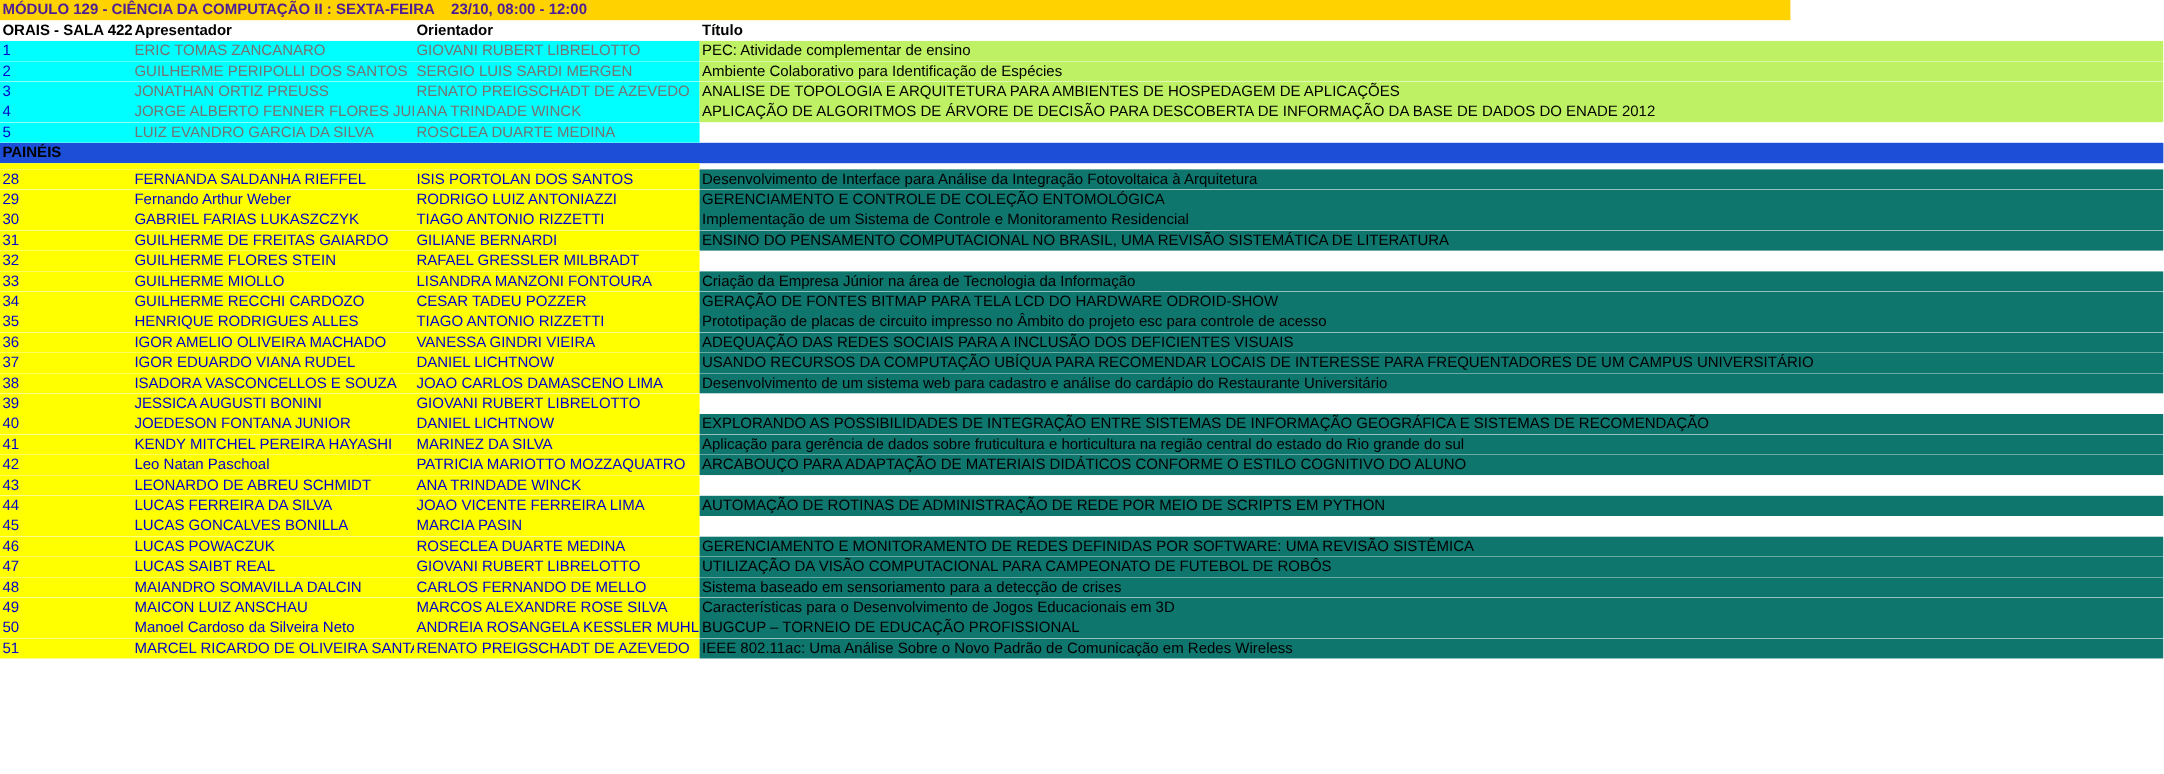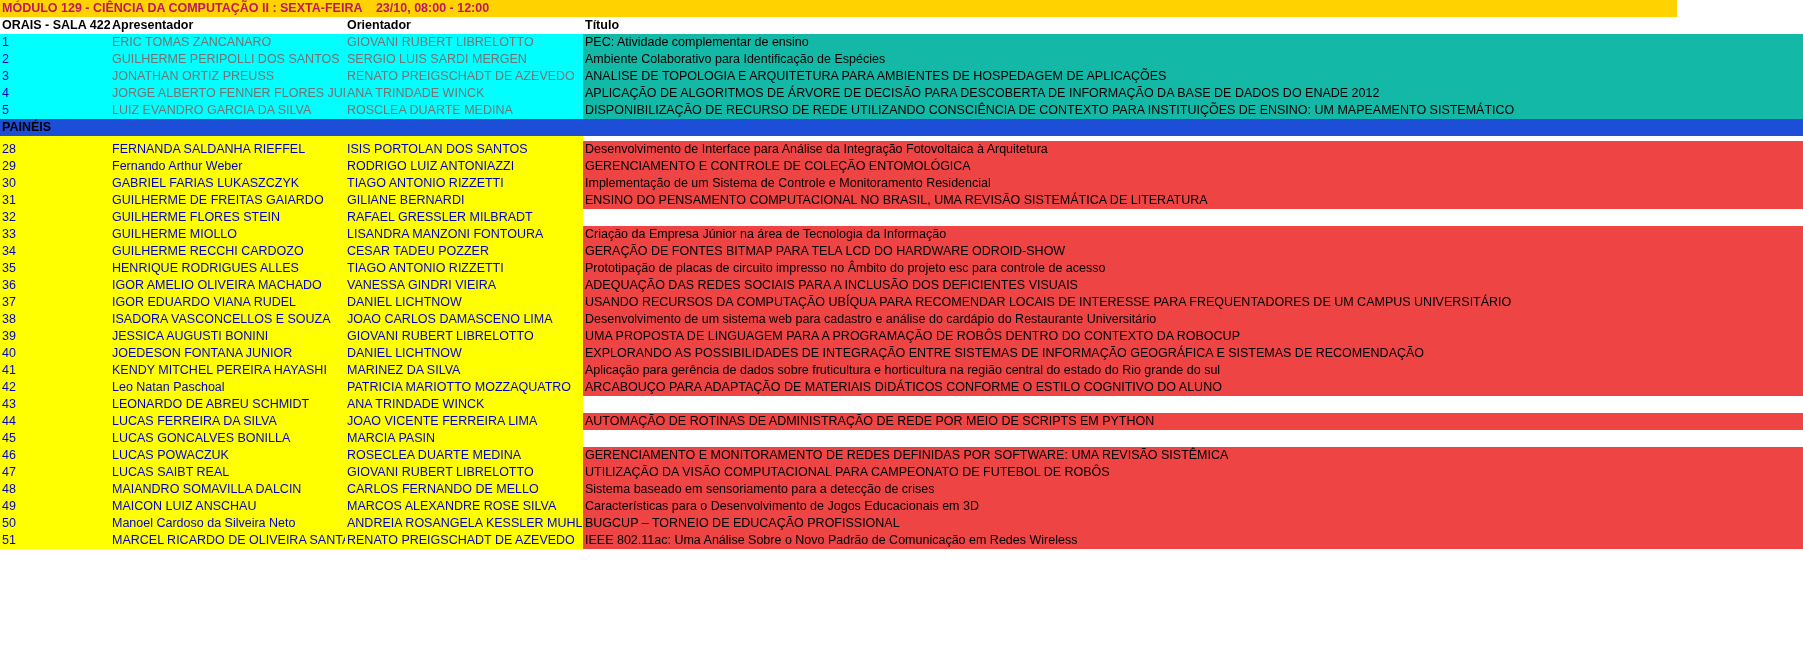--- a/index.html
+++ b/index.html
@@ -48,55 +48,55 @@
   }
   .c-title {
     flex: 1 1 auto;
     padding-left: 2px;
     box-sizing: border-box;
     overflow: hidden;
   }
   
   .titlebar {
     background: #ffd200;
-    color: #be185d;
+    color: #4c1d95;
     font-weight: bold;
     height: 17px;
     line-height: 17px;
     padding-left: 2px;
     white-space: nowrap;
     box-sizing: border-box;
-    width: 1677px;
+    width: 1492px;
   }
   .titlebar .mod { letter-spacing: 0px; }
   
   .hdr {
     font-weight: bold;
     background: #ffffff;
   }
   .hdr .c-num { font-weight: bold; }
   
   .cyan .c-num,
   .cyan .c-pres,
   .cyan .c-orient { background: #00ffff; color: #737373; }
   .cyan .c-num { color: #0000cc; }
-  .cyan .c-title { background: #14b8a6; color: #000000; }
+  .cyan .c-title { background: #bef264; color: #000000; }
   
   .section {
     font-weight: bold;
     background: #1d4ed8;
     height: 17px;
     line-height: 17px;
     padding-left: 2px;
   }
   
   .yellow .c-num,
   .yellow .c-pres,
   .yellow .c-orient { background: #ffff00; color: #0000cc; }
-  .yellow .c-title { background: #ef4444; color: #000000; }
+  .yellow .c-title { background: #0f766e; color: #000000; }
   .yellow .c-num { color: #0000cc; }
   .spacer-yellow {
     background: #ffff00;
     height: 5px;
     width: 583px;
   }
 </style>
 </head>
 <body>
 
@@ -138,21 +138,20 @@
     <div class="row cyan">
       <div class="c-num">4</div>
       <div class="c-pres">JORGE ALBERTO FENNER FLORES JUNIOR</div>
       <div class="c-orient">ANA TRINDADE WINCK</div>
       <div class="c-title">APLICAÇÃO DE ALGORITMOS DE ÁRVORE DE DECISÃO PARA DESCOBERTA DE INFORMAÇÃO DA BASE DE DADOS DO ENADE 2012</div>
     </div>
     <div class="row cyan">
       <div class="c-num">5</div>
       <div class="c-pres">LUIZ EVANDRO GARCIA DA SILVA</div>
       <div class="c-orient">ROSCLEA DUARTE MEDINA</div>
-      <div class="c-title">DISPONIBILIZAÇÃO DE RECURSO DE REDE UTILIZANDO CONSCIÊNCIA DE CONTEXTO PARA INSTITUIÇÕES DE ENSINO: UM MAPEAMENTO SISTEMÁTICO</div>
     </div>
   </div>
 
   <div class="section">PAINÉIS</div>
   <div class="spacer-yellow"></div>
 
   <div>
     <div class="row yellow">
       <div class="c-num">28</div>
       <div class="c-pres">FERNANDA SALDANHA RIEFFEL</div>
@@ -215,21 +214,20 @@
     <div class="row yellow">
       <div class="c-num">38</div>
       <div class="c-pres">ISADORA VASCONCELLOS E SOUZA</div>
       <div class="c-orient">JOAO CARLOS DAMASCENO LIMA</div>
       <div class="c-title">Desenvolvimento de um sistema web para cadastro e análise do cardápio do Restaurante Universitário</div>
     </div>
     <div class="row yellow">
       <div class="c-num">39</div>
       <div class="c-pres">JESSICA AUGUSTI BONINI</div>
       <div class="c-orient">GIOVANI RUBERT LIBRELOTTO</div>
-      <div class="c-title">UMA PROPOSTA DE LINGUAGEM PARA A PROGRAMAÇÃO DE ROBÔS DENTRO DO CONTEXTO DA ROBOCUP</div>
     </div>
     <div class="row yellow">
       <div class="c-num">40</div>
       <div class="c-pres">JOEDESON FONTANA JUNIOR</div>
       <div class="c-orient">DANIEL LICHTNOW</div>
       <div class="c-title">EXPLORANDO AS POSSIBILIDADES DE INTEGRAÇÃO ENTRE SISTEMAS DE INFORMAÇÃO GEOGRÁFICA E SISTEMAS DE RECOMENDAÇÃO</div>
     </div>
     <div class="row yellow">
       <div class="c-num">41</div>
       <div class="c-pres">KENDY MITCHEL PEREIRA HAYASHI</div>

